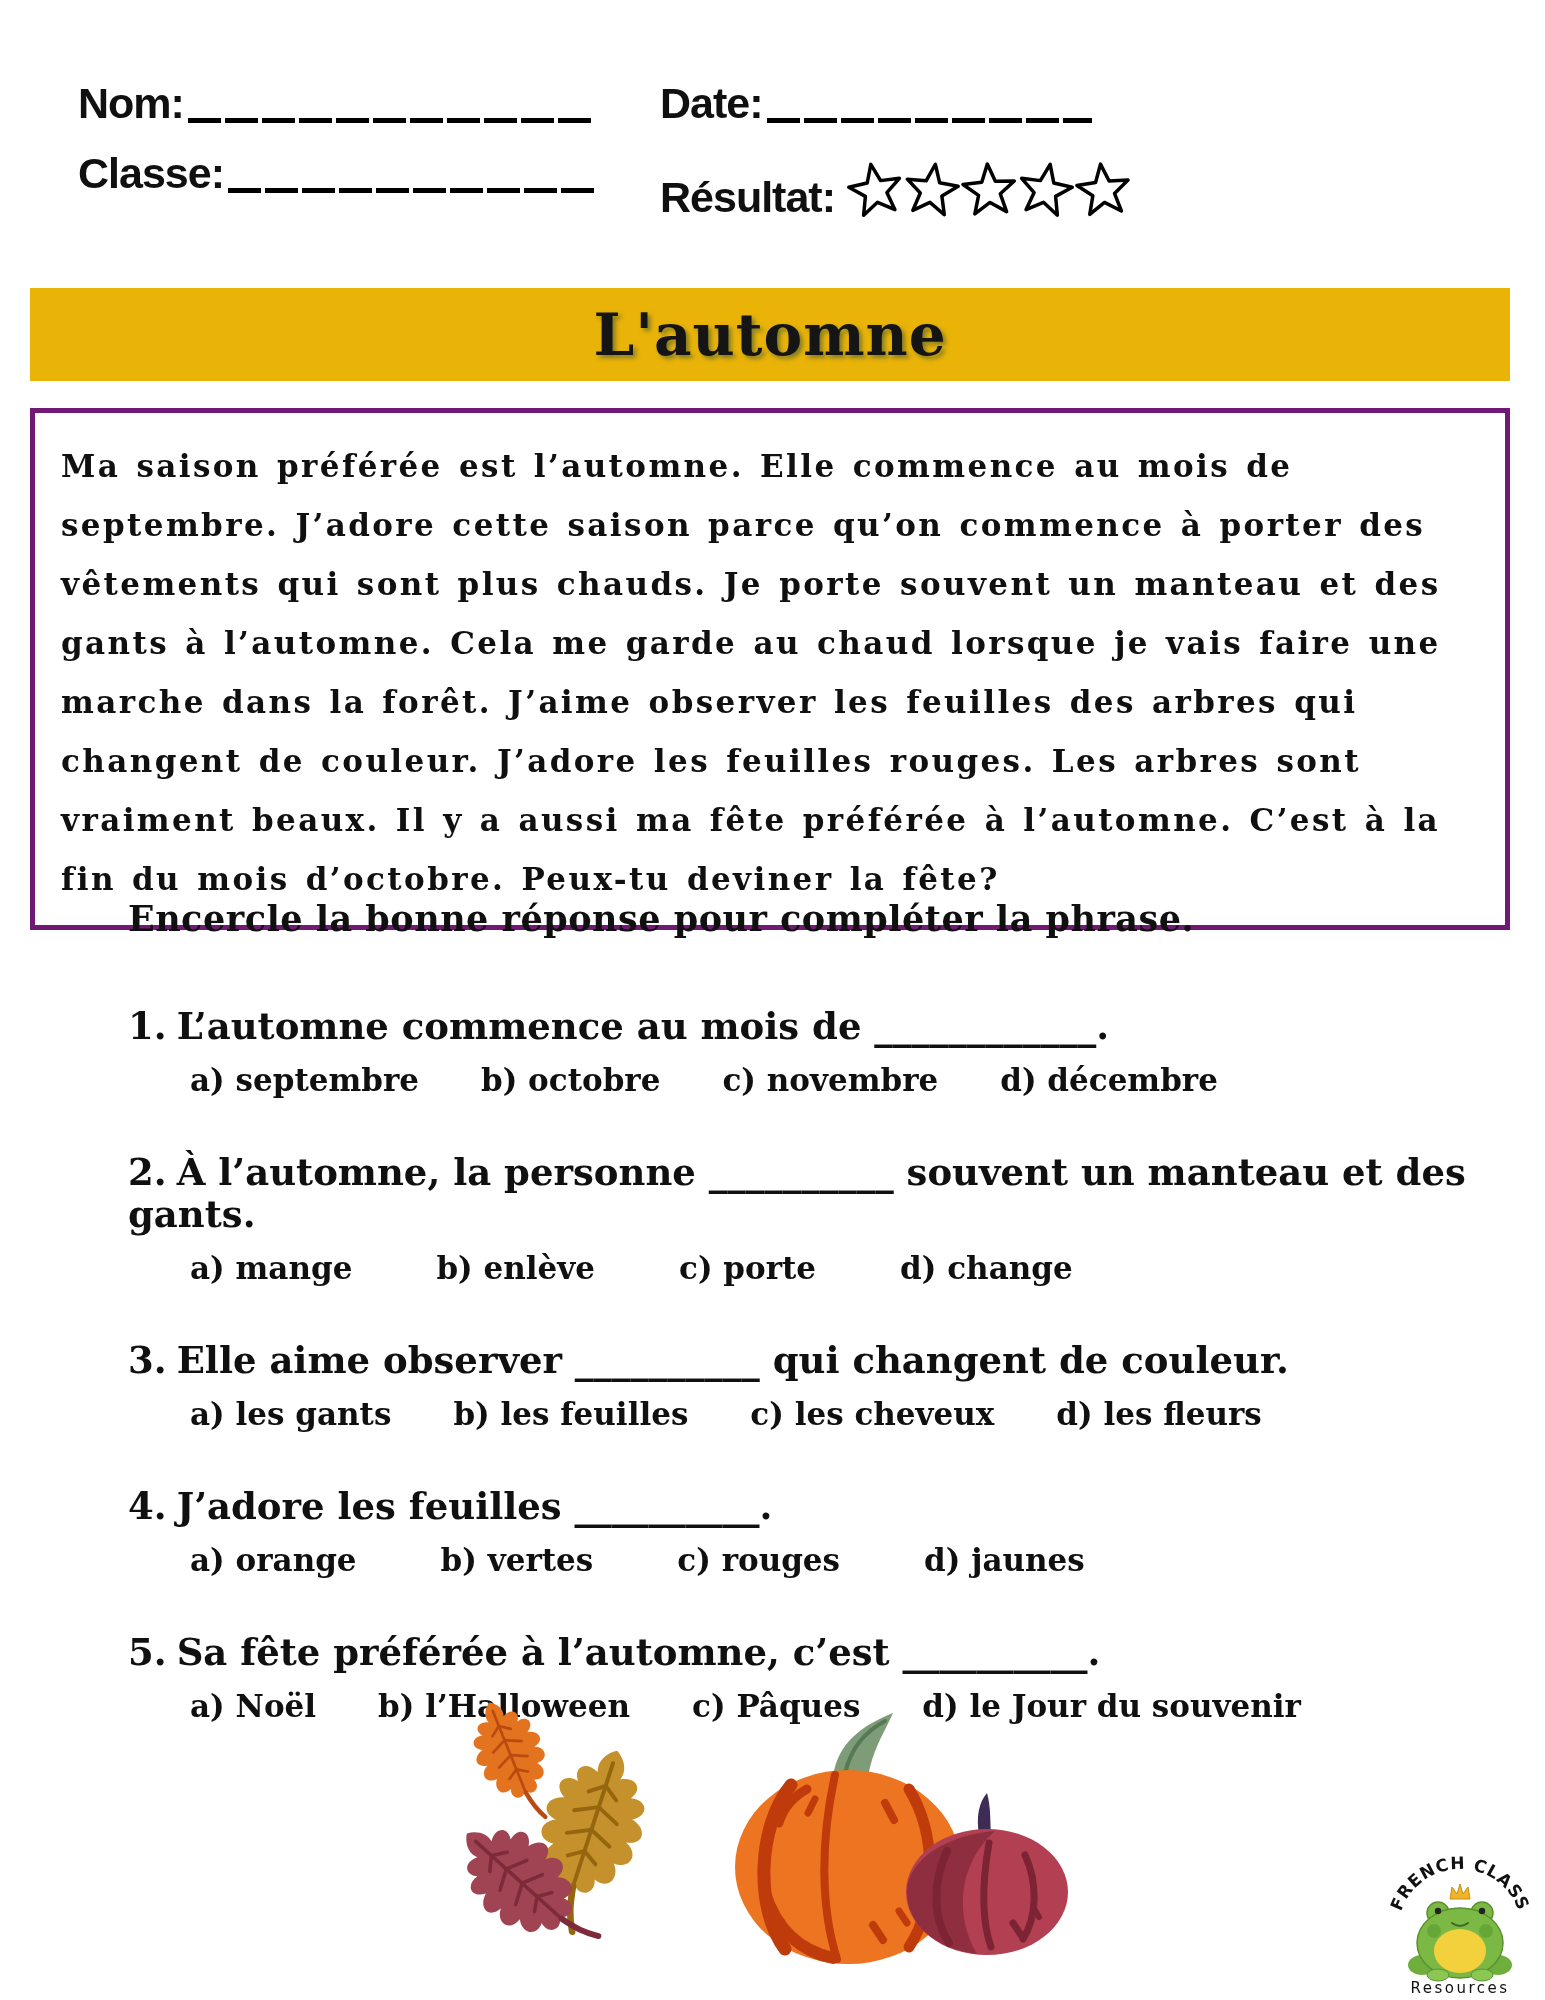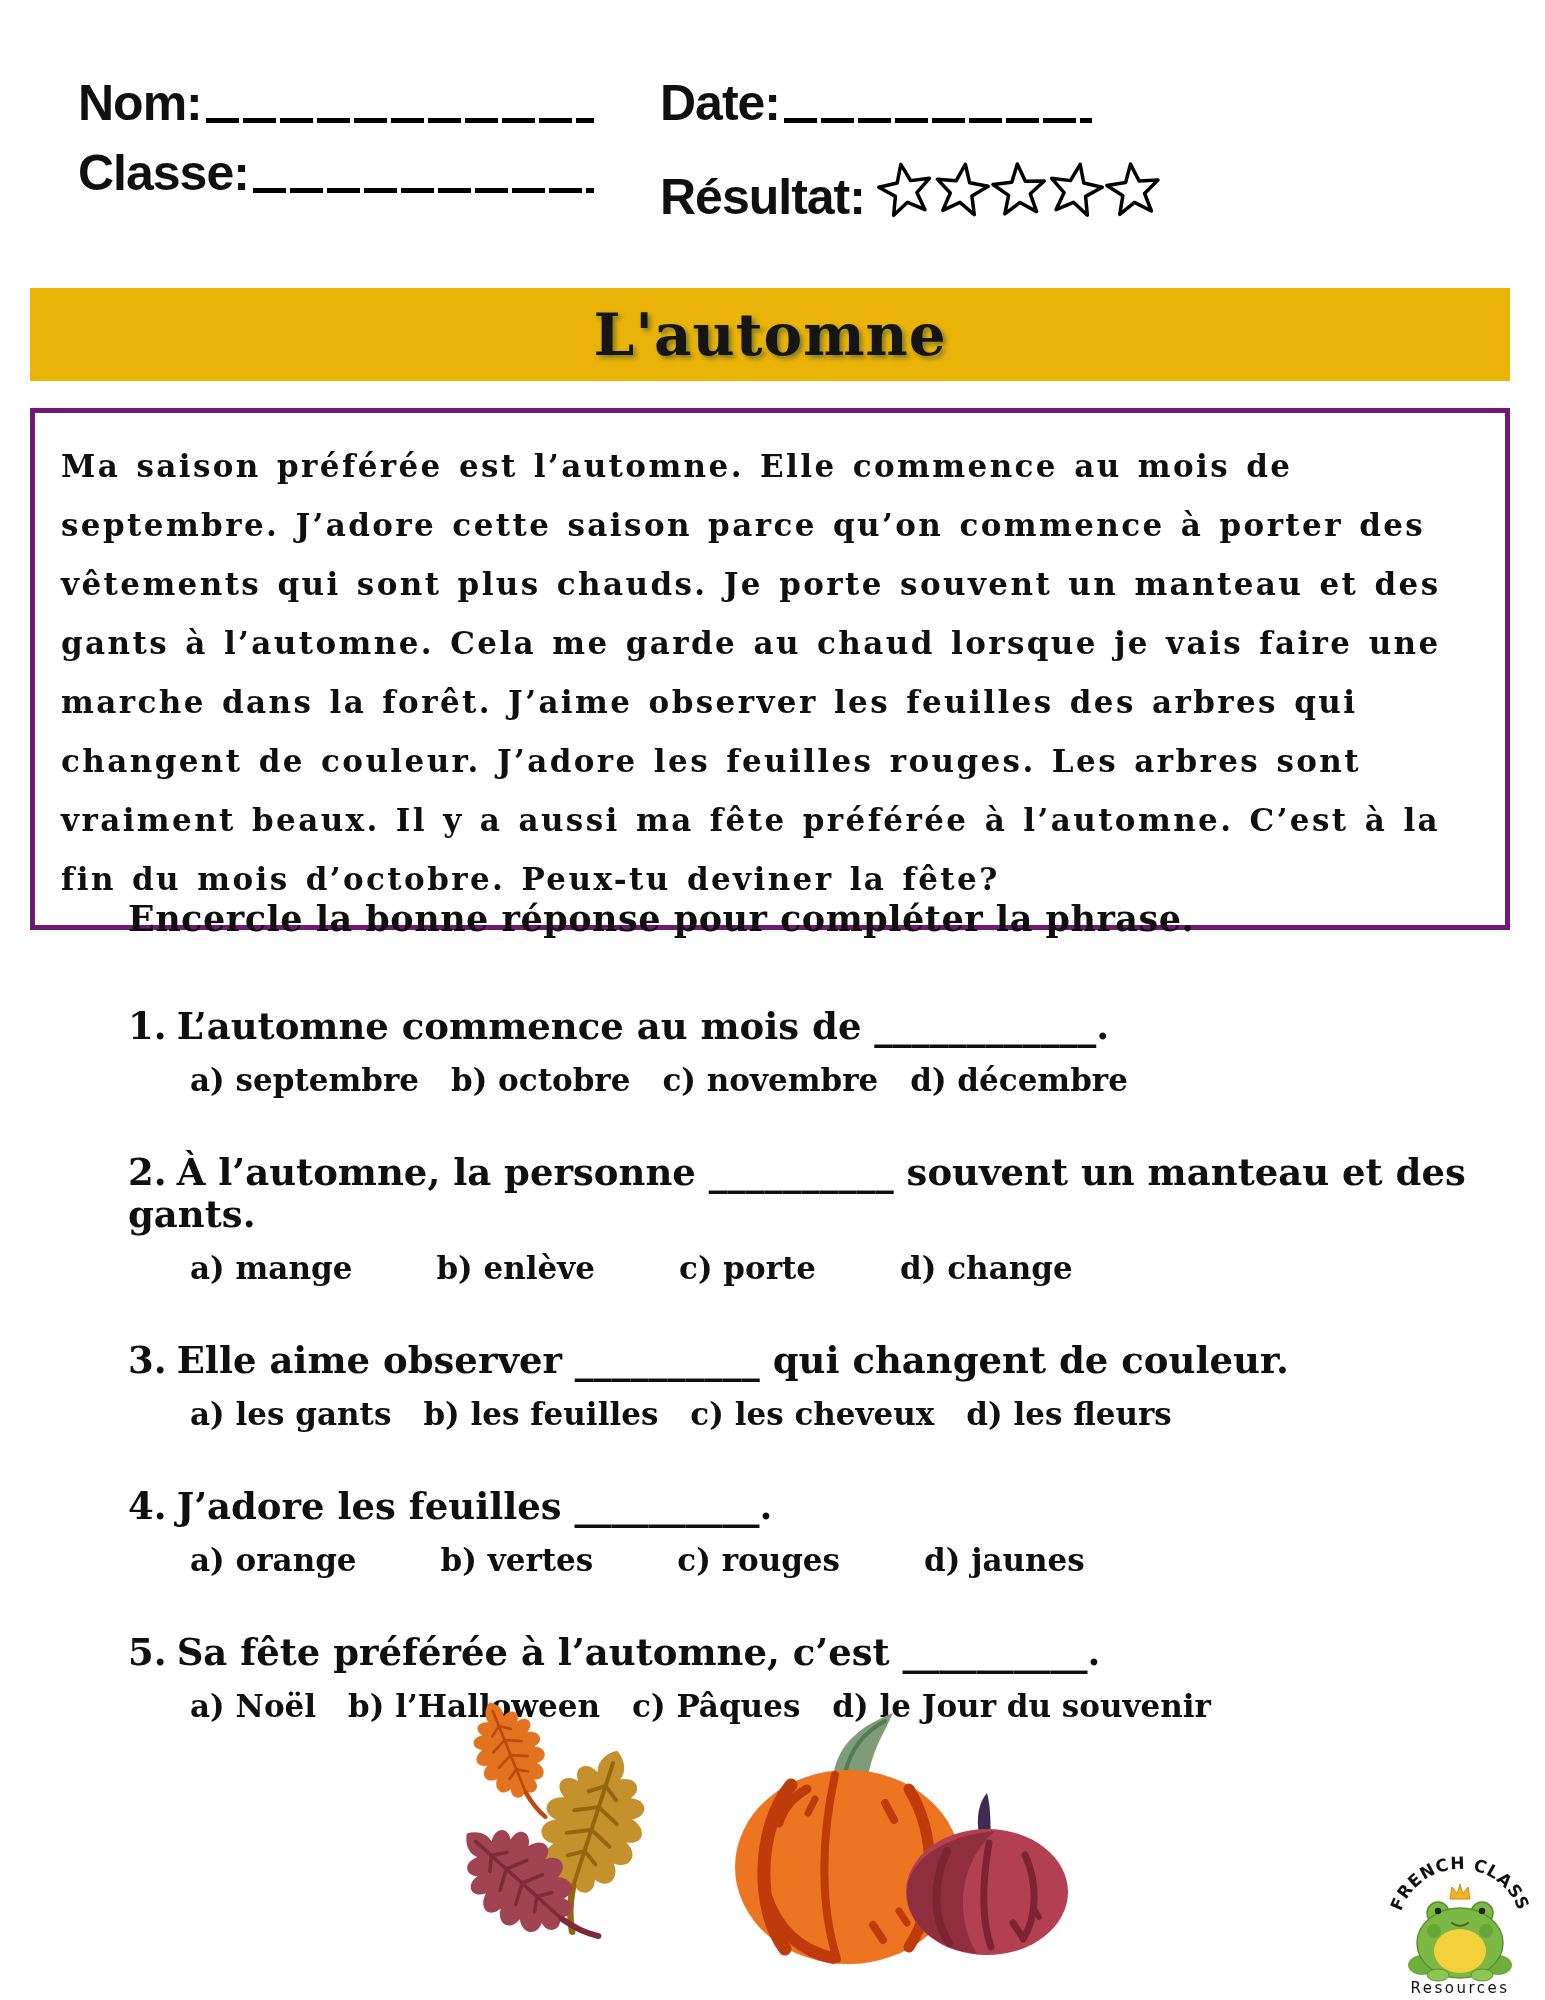--- a/index.html
+++ b/index.html
@@ -4,21 +4,21 @@
 <style>
   html,body{margin:0;padding:0;}
   body{
     width:1545px;height:2000px;position:relative;background:#ffffff;
     font-family:"DejaVu Serif", serif;color:#101010;overflow:hidden;
   }
   
   .field{position:absolute;display:flex;align-items:flex-end;}
   .flabel{
     font-family:"Liberation Sans", sans-serif;font-weight:bold;
-    font-size:50px;line-height:46px;letter-spacing:-1px;white-space:nowrap;
+    font-size:43px;line-height:46px;letter-spacing:-1px;white-space:nowrap;
   }
   .fline{
     flex:1;height:10px;margin:0 0 3px 4px;
     background:repeating-linear-gradient(90deg,#000 0 33px,transparent 33px 37px) bottom/100% 5px no-repeat;
   }
   #f-nom{left:78px;top:80px;width:516px;}
   #f-date{left:660px;top:80px;width:432px;}
   #f-classe{left:78px;top:150px;width:516px;}
   #f-resultat{left:660px;top:158px;width:480px;}
   .stars{display:flex;align-items:center;margin-left:10px;}
@@ -44,21 +44,21 @@
     letter-spacing:2.4px;word-spacing:3px;color:#101010;
   }
   
   .quiz{position:absolute;left:128px;top:873px;width:1350px;margin-top:25px;}
   .quiz h2{
     margin:0 0 66px 0;font-size:35px;font-weight:bold;letter-spacing:.5px;
   }
   .qb{margin-bottom:50px;}
   .qtext{font-size:37px;font-weight:bold;line-height:42px;margin-bottom:12px;}
   .qtext .qnum{margin-right:10px;}
-  .options{display:flex;gap:32px;padding-left:62px;font-size:31px;font-weight:bold;line-height:42px;}
+  .options{display:flex;gap:62px;padding-left:62px;font-size:31px;font-weight:bold;line-height:42px;}
   .qb:nth-of-type(2) .options{gap:84px;}
   .qb:nth-of-type(4) .options{gap:84px;}
   .options span{white-space:nowrap;}
   
   .illus{position:absolute;}
   #leaves{left:425px;top:1672px;width:245px;height:295px;}
   #pumpkins{left:695px;top:1693px;width:398px;height:286px;}
   #logo{left:1380px;top:1845px;width:160px;height:152px;}
   #logo text{font-family:"DejaVu Sans", sans-serif;}
 </style>

